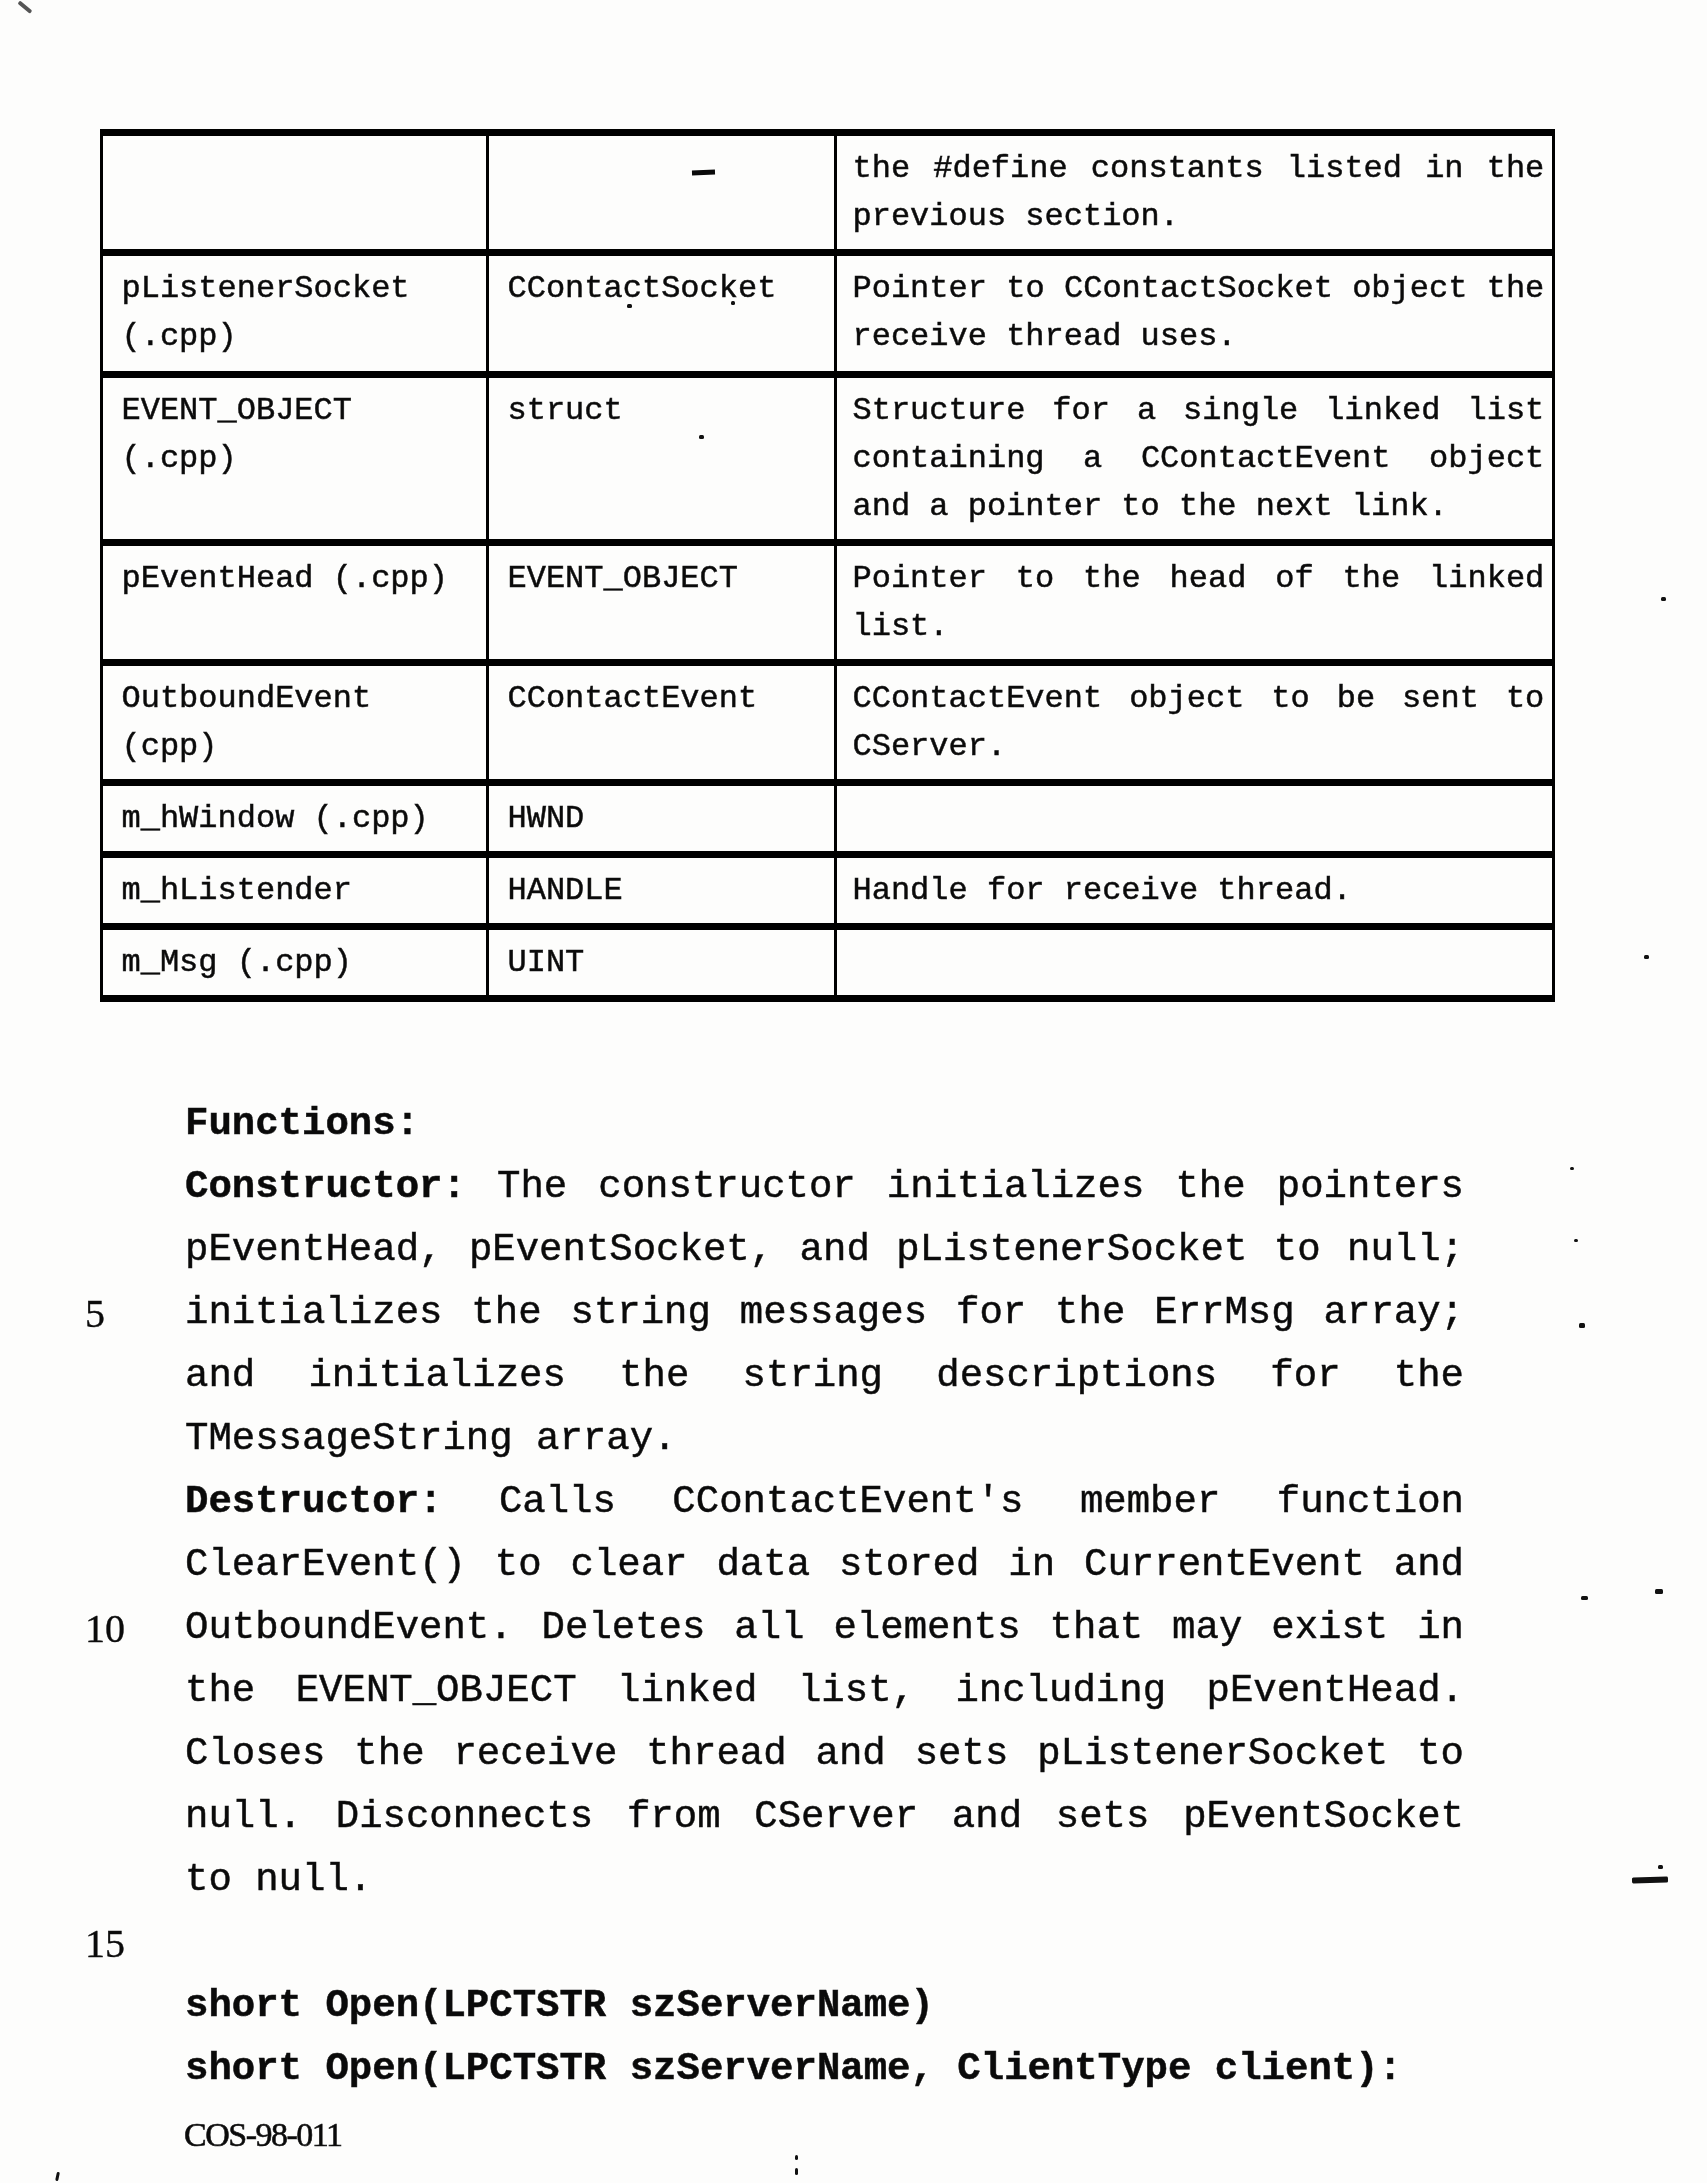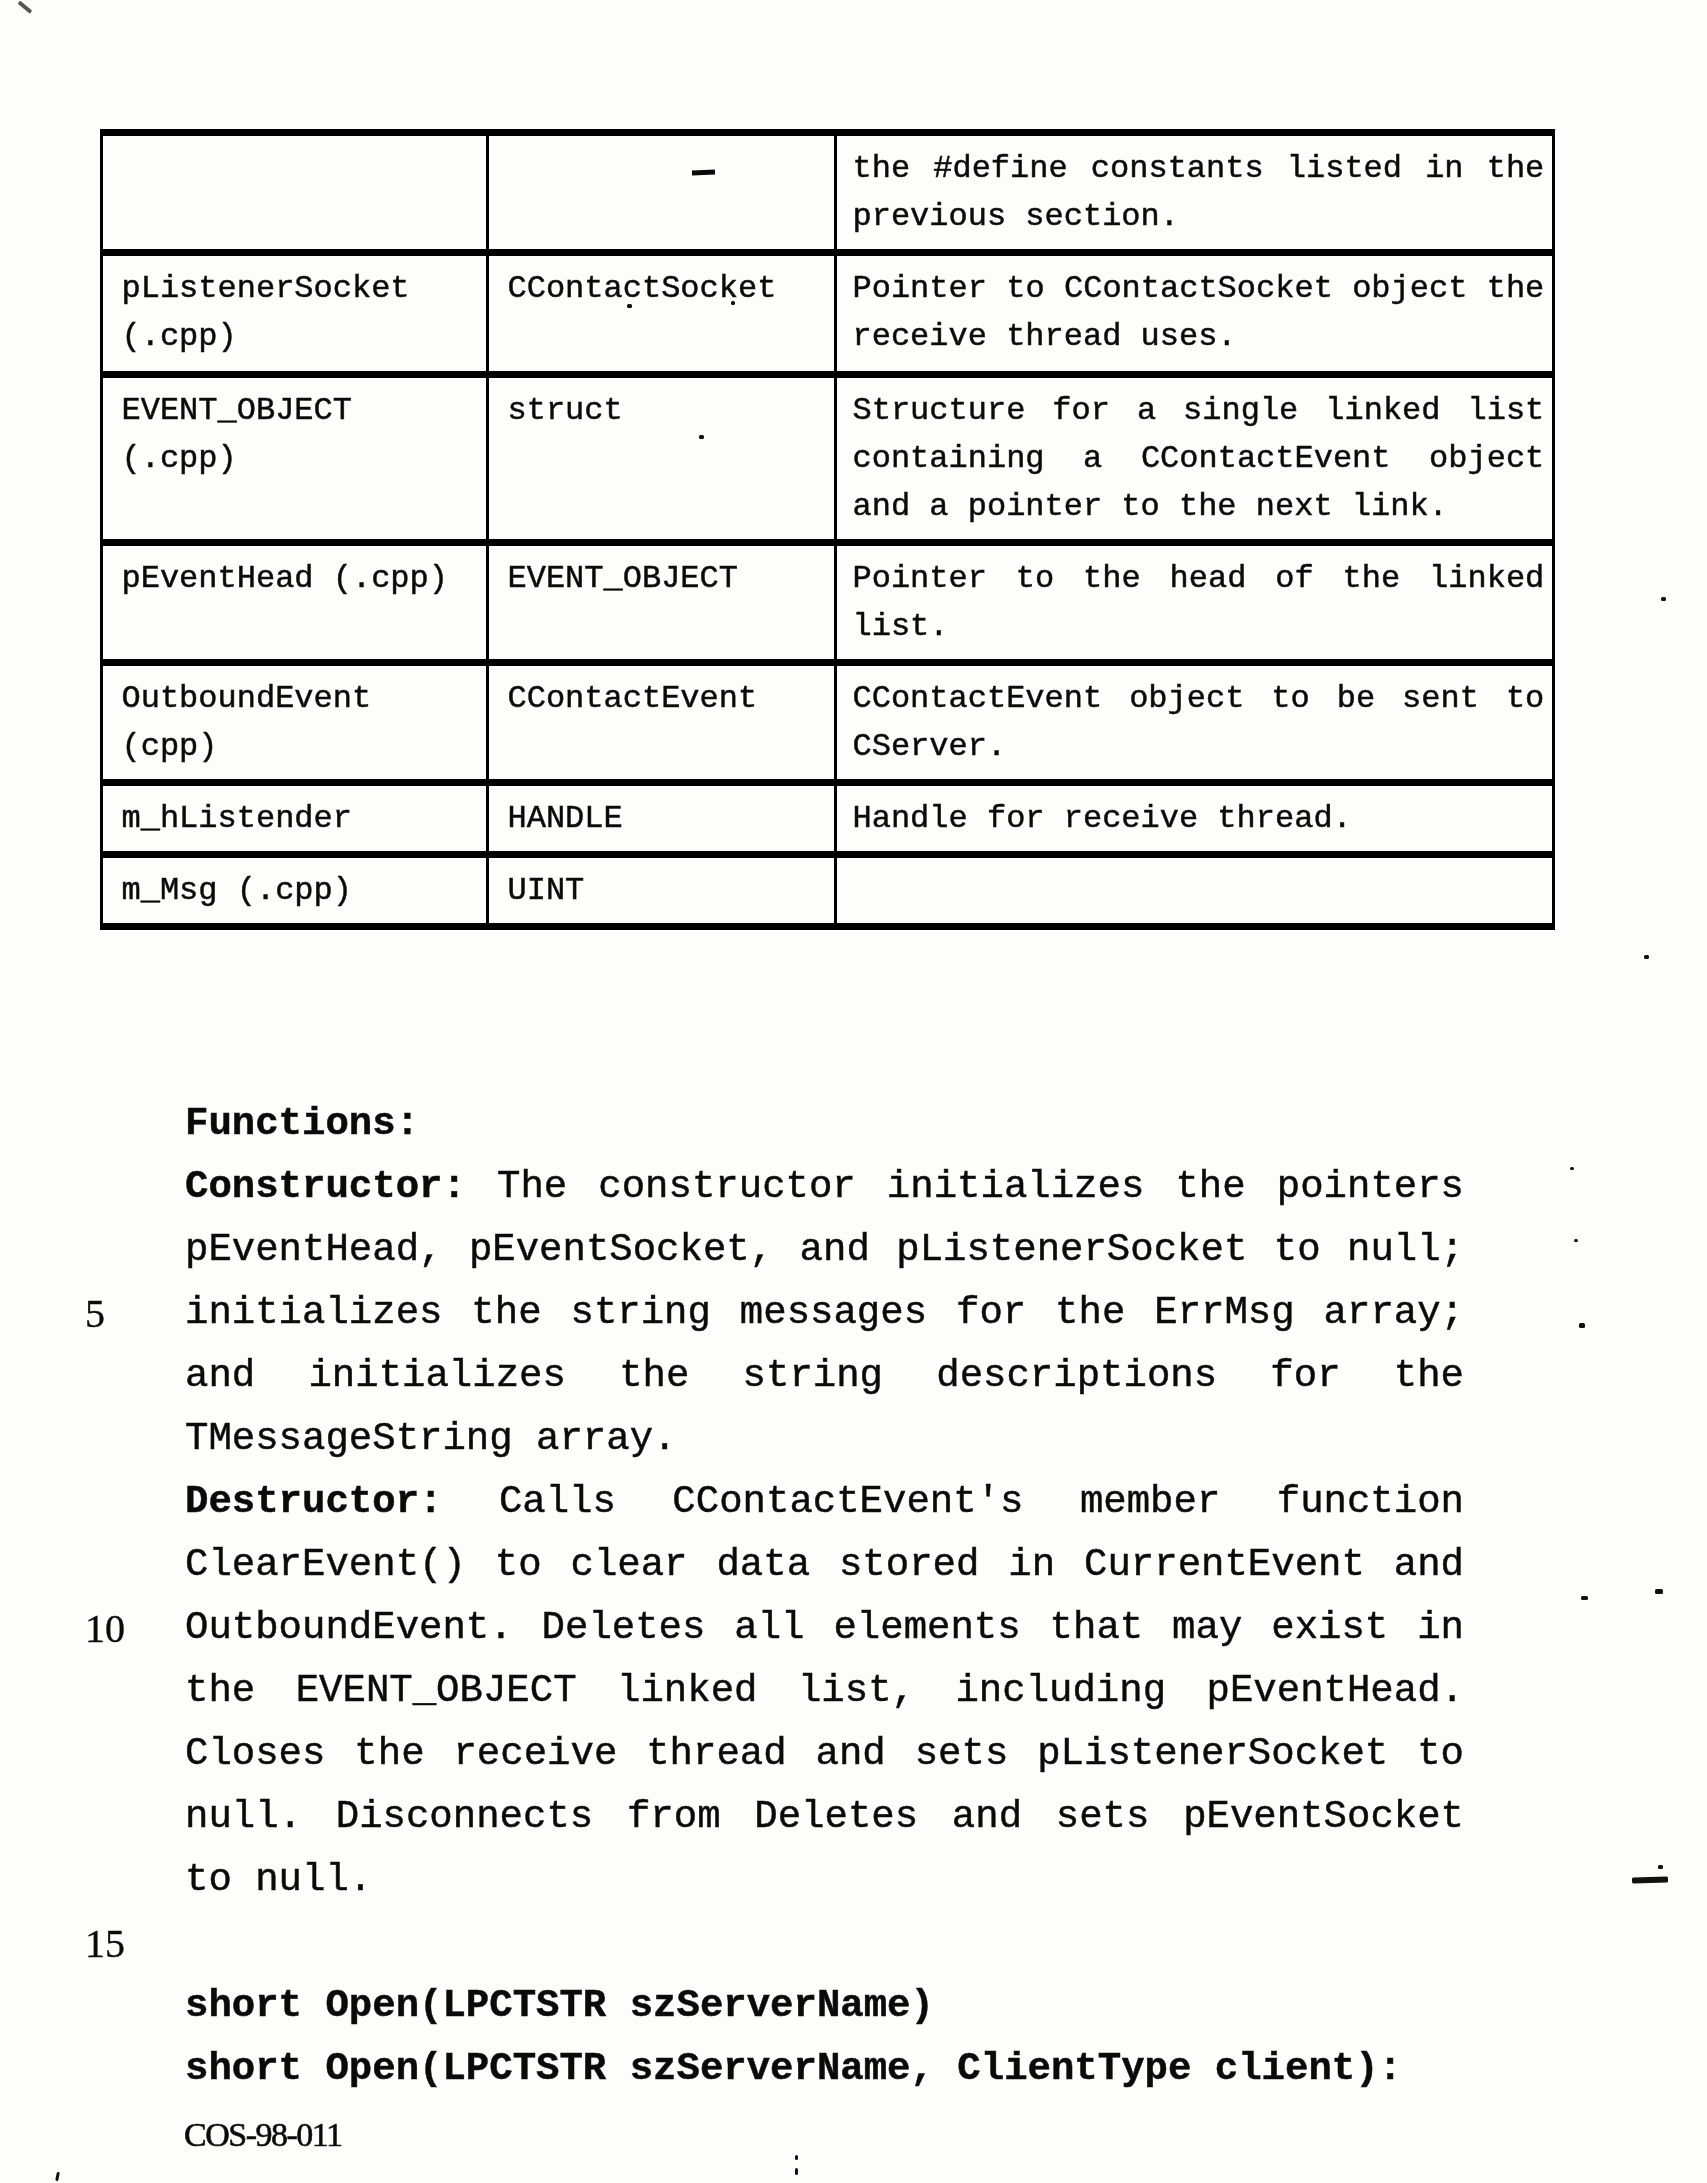--- a/index.html
+++ b/index.html
@@ -169,20 +169,29 @@
           <td class="c1">
             <div class="cl">CContactEvent</div>
           </td>
           <td class="c2">
             <div class="cl jl">CContactEvent object to be sent to</div>
             <div class="cl">CServer.</div>
           </td>
         </tr>
         <tr>
           <td class="c0">
+            <div class="cl">m_hWindow (.cpp)</div>
+          </td>
+          <td class="c1">
+            <div class="cl">HWND</div>
+          </td>
+          <td class="c2"></td>
+        </tr>
+        <tr>
+          <td class="c0">
             <div class="cl">m_hListender</div>
           </td>
           <td class="c1">
             <div class="cl">HANDLE</div>
           </td>
           <td class="c2">
             <div class="cl">Handle for receive thread.</div>
           </td>
         </tr>
         <tr>
@@ -202,21 +211,21 @@
       <div class="body-line jt"><span class="b">Constructor:</span><span>  The constructor initializes the pointers</span></div>
       <div class="body-line jt"><span>pEventHead, pEventSocket, and pListenerSocket to null;</span></div>
       <div class="body-line jt"><span class="num">5</span><span>initializes the string messages for the ErrMsg array;</span></div>
       <div class="body-line jt"><span>and initializes the string descriptions for the</span></div>
       <div class="body-line"><span>TMessageString array.</span></div>
       <div class="body-line jt"><span class="b">Destructor:</span><span>  Calls CContactEvent's member function</span></div>
       <div class="body-line jt"><span>ClearEvent() to clear data stored in CurrentEvent and</span></div>
       <div class="body-line jt"><span class="num">10</span><span>OutboundEvent.  Deletes all elements that may exist in</span></div>
       <div class="body-line jt"><span>the EVENT_OBJECT linked list, including pEventHead.</span></div>
       <div class="body-line jt"><span>Closes the receive thread and sets pListenerSocket to</span></div>
-      <div class="body-line jt"><span>null.  Disconnects from Deletes and sets pEventSocket</span></div>
+      <div class="body-line jt"><span>null.  Disconnects from CServer and sets pEventSocket</span></div>
       <div class="body-line"><span>to null.</span></div>
       <div class="body-line">
         <span class="num">15</span>
       </div>
       <div class="body-line"><span class="b">short Open(LPCTSTR szServerName)</span></div>
       <div class="body-line"><span class="b">short Open(LPCTSTR szServerName, ClientType client):</span></div>
     </div>
 
   <div class="doc-id">COS-98-011</div>
 

